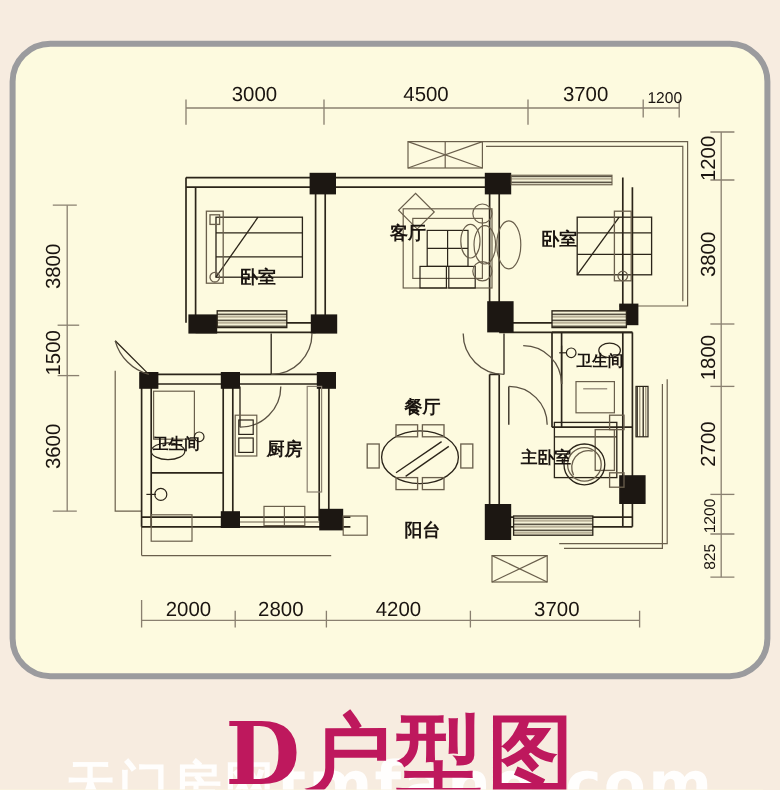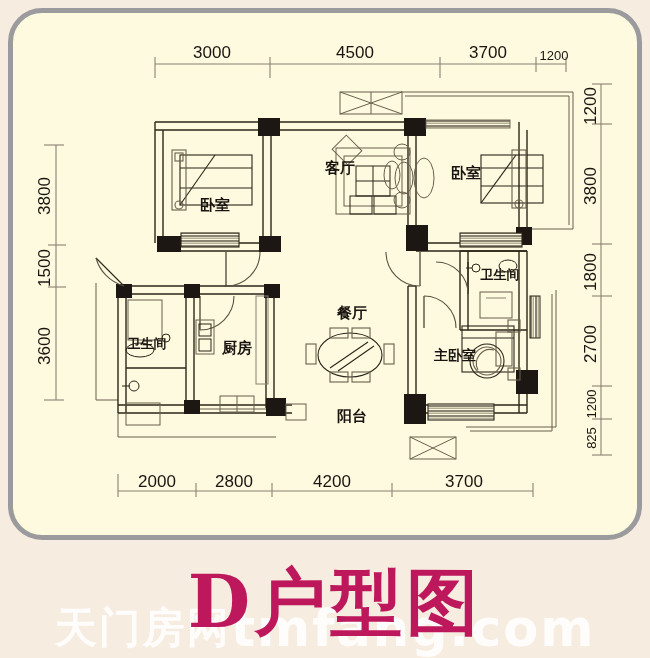--- a/index.html
+++ b/index.html
@@ -2,21 +2,21 @@
 <html><head>
 <meta charset="utf-8">
 <style>
   html,body{margin:0;padding:0;}
   body{
     width:650px;height:658px;
     background:#f7ece0;
     font-family:"DejaVu Sans","Liberation Sans",sans-serif;
     overflow:hidden;
   }
-  #root{position:relative;width:650px;height:483px;}
+  #root{position:relative;width:650px;height:483px;margin-top:26px;}
 
   
   .frame{
     position:absolute;left:8px;top:8px;width:634px;height:532px;
     background:#fdfadf;
     border:5px solid #9b9b9e;
     border-radius:34px;
     box-sizing:border-box;
   }
 

